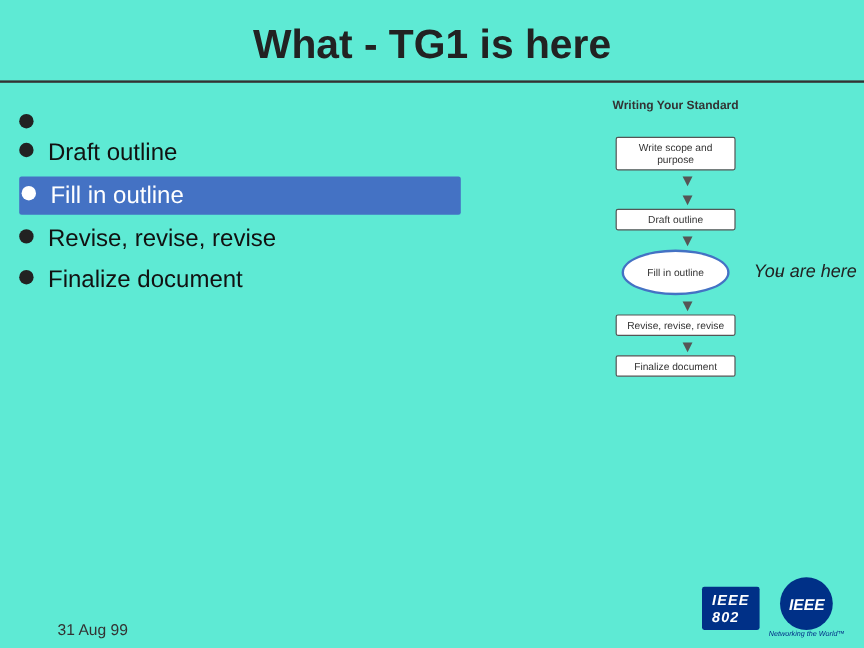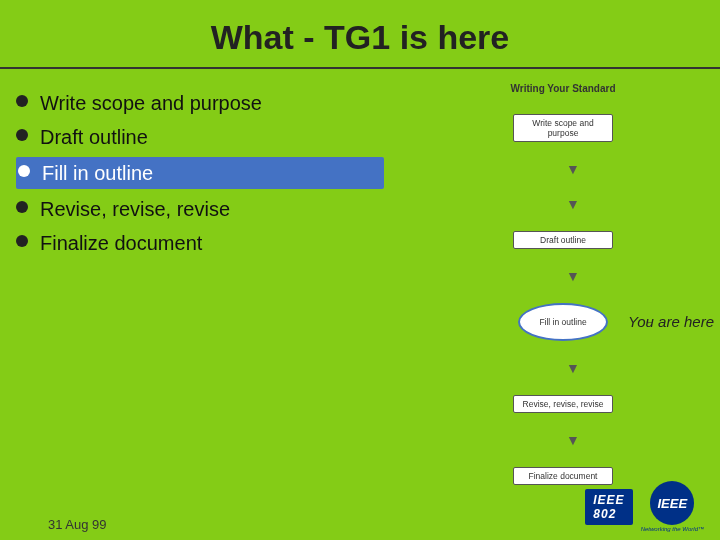--- a/index.html
+++ b/index.html
@@ -8,21 +8,21 @@
       width: 720px;
       height: 540px;
       background: #ffffff;
       font-family: Arial, sans-serif;
       overflow: hidden;
     }
 
     .slide {
       width: 720px;
       height: 540px;
-      background: #84cc16;
+      background: #5eead4;
       position: relative;
     }
 
     .title-bar {
       text-align: center;
       padding: 18px 20px 10px 20px;
       border-bottom: 2px solid #333;
     }
 
     .title-text {
@@ -143,21 +143,20 @@
       font-size: 9px;
       color: #222;
       font-style: italic;
     }
 
     .diagram-inner {
       margin-left: 20px;
       display: flex;
       flex-direction: column;
       align-items: center;
-      gap: 19px;
     }
 
     .bottom-bar {
       position: absolute;
       bottom: 8px;
       left: 16px;
       right: 16px;
       display: flex;
       justify-content: space-between;
       align-items: flex-end;
@@ -221,21 +220,20 @@
     <span class="title-text">What - TG1 is here</span>
   </div>
 
   <div class="content-area">
 
     <div class="left-panel">
       <ul class="bullet-list">
 
       <li class="bullet-item">
             <span class="bullet-dot"></span>
-            <span>Write scope and purpose</span>
           </li>
           <li class="bullet-item">
             <span class="bullet-dot"></span>
             <span>Draft outline</span>
           </li>
           <li class="bullet-item highlighted">
             <span class="bullet-dot"></span>
             <span>Fill in outline</span>
           </li>
           <li class="bullet-item">

